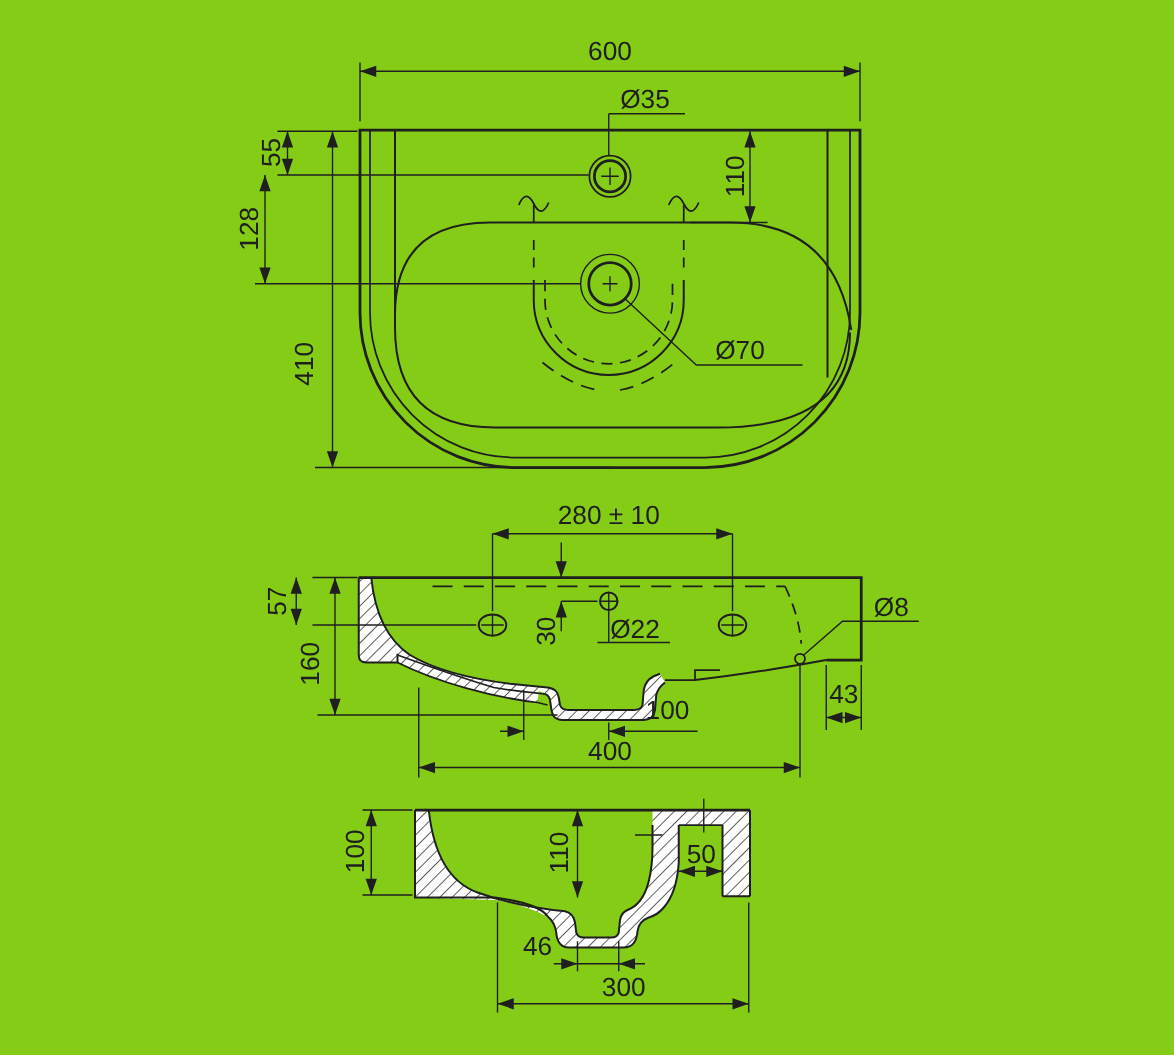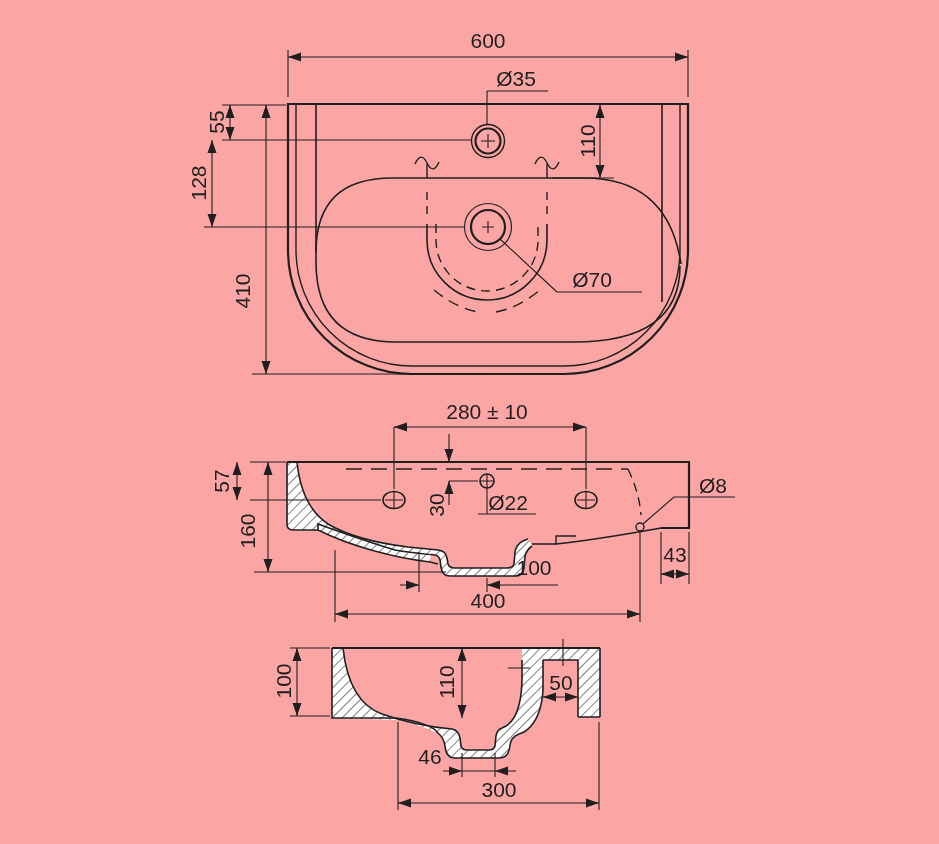--- a/index.html
+++ b/index.html
@@ -1,16 +1,16 @@
 <!DOCTYPE html>
 <html><head>
 <meta charset="utf-8">
 <style>
   html,body{margin:0;padding:0;background:#ffffff;}
-  .canvas{width:939px;height:844px;background:#fca5a5;position:relative;overflow:hidden;}
+  .canvas{width:939px;height:844px;background:#84cc16;position:relative;overflow:hidden;}
   svg{display:block;}
   text{font-family:"Liberation Sans","DejaVu Sans",sans-serif;font-size:21px;fill:#1f1f1f;}
   .ln{stroke:#1f1f1f;fill:none;}
   .w22{stroke-width:2.2;} .w16{stroke-width:1.6;} .w14{stroke-width:1.4;} .w11{stroke-width:1.1;}
   .arr{fill:#1f1f1f;stroke:none;}
   .mid{text-anchor:middle;}
 </style>
 </head>
 <body>
 

